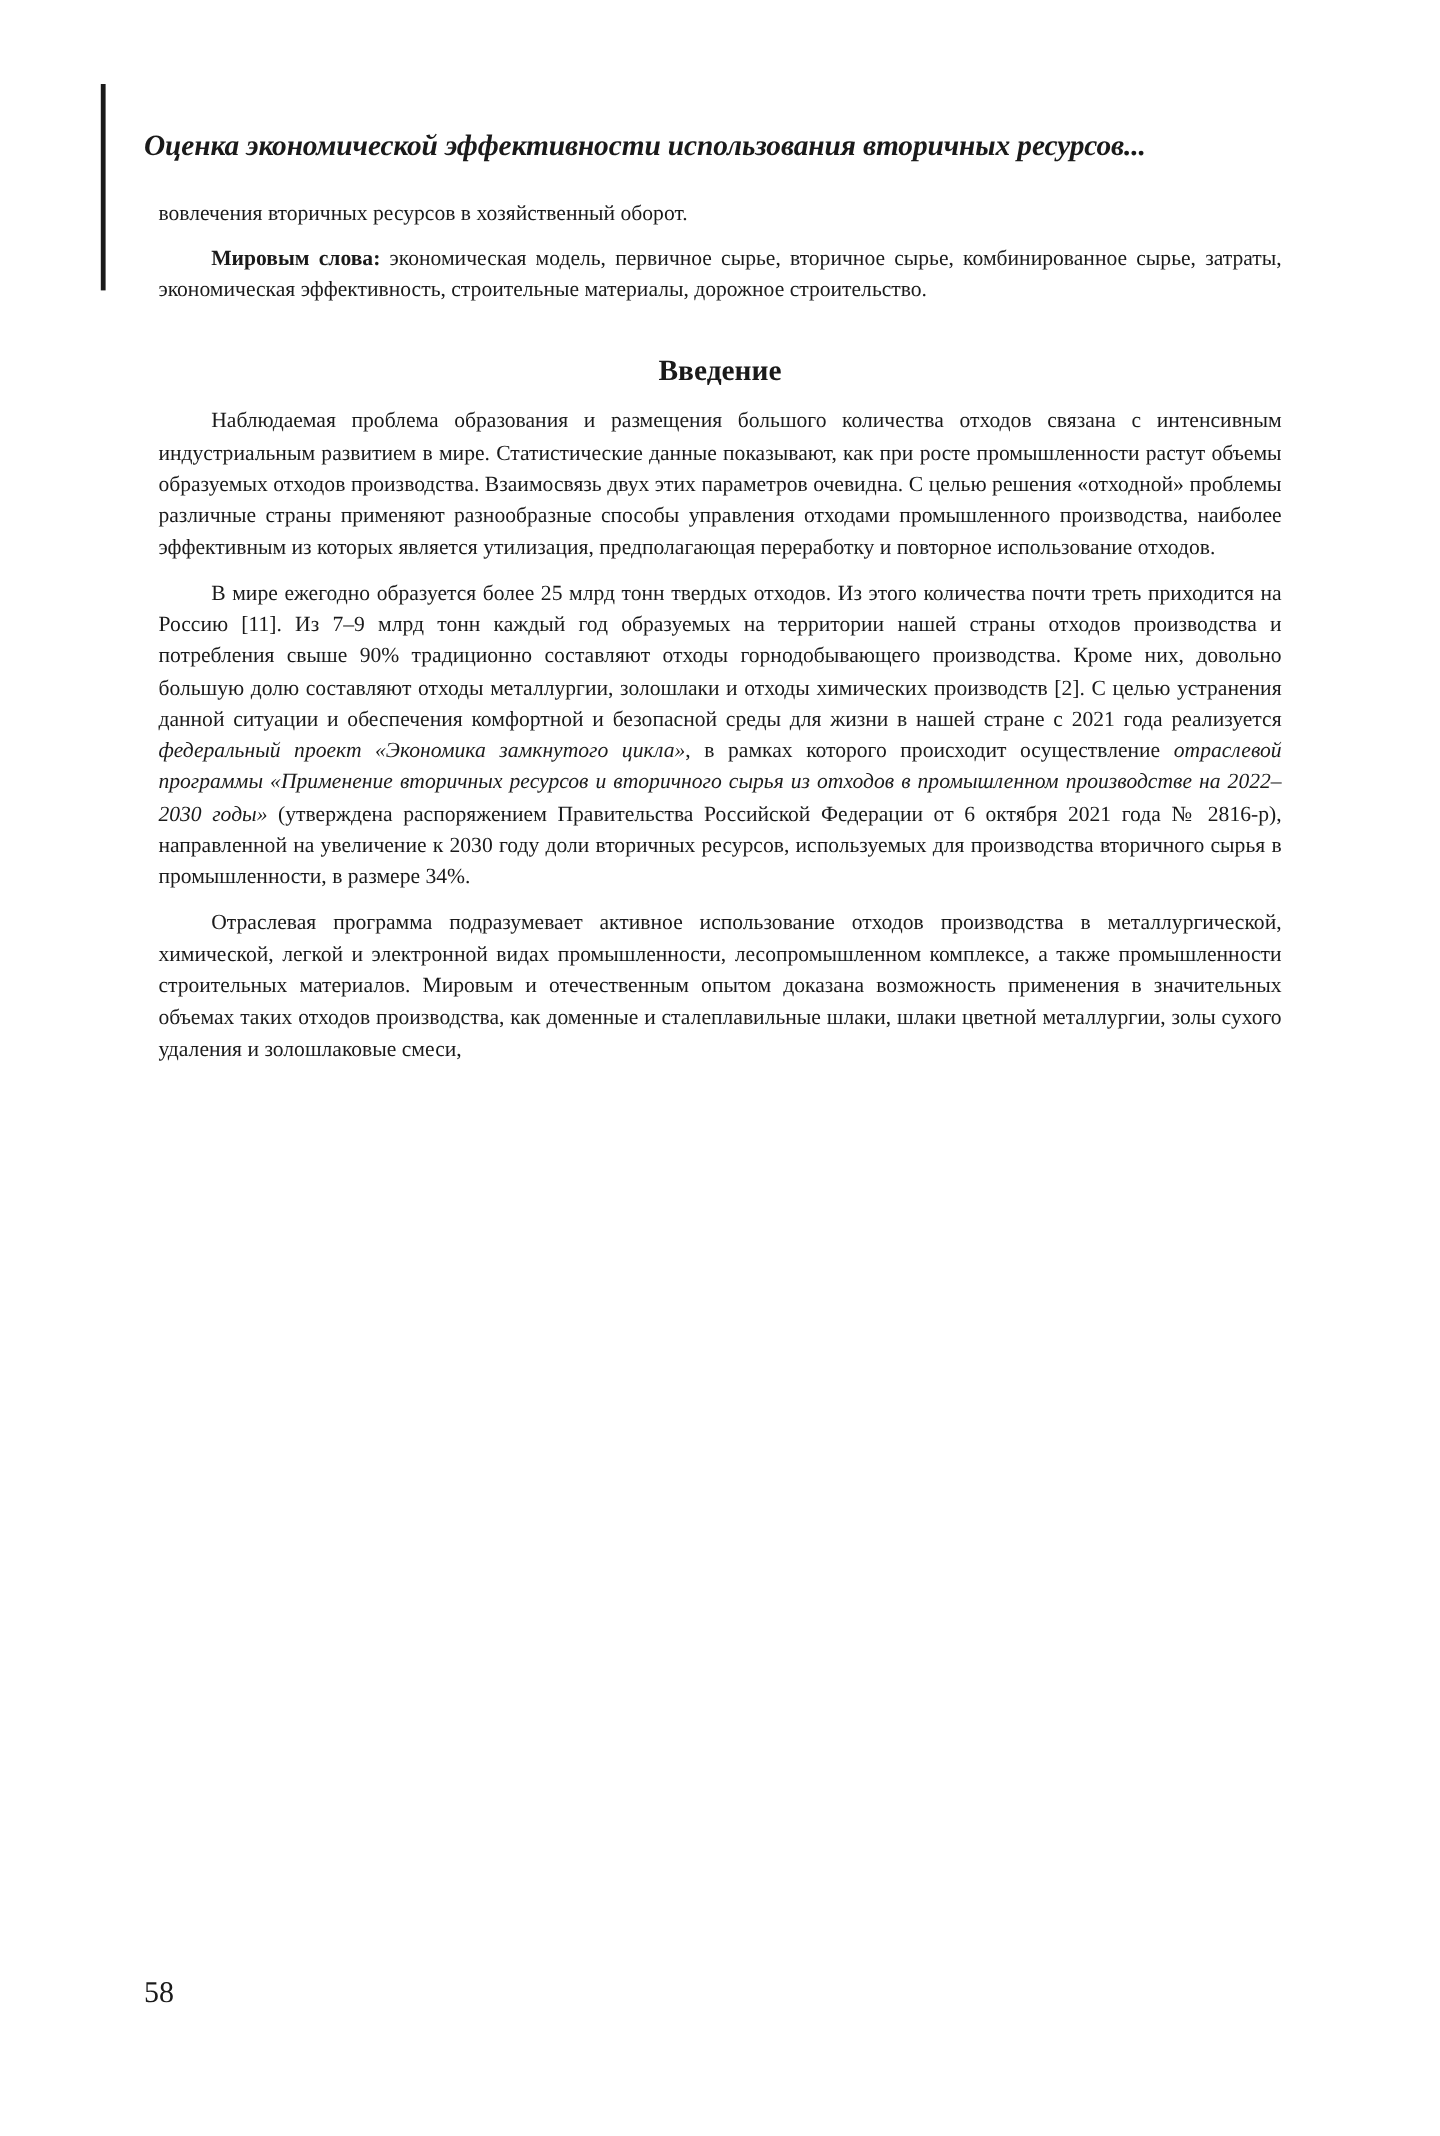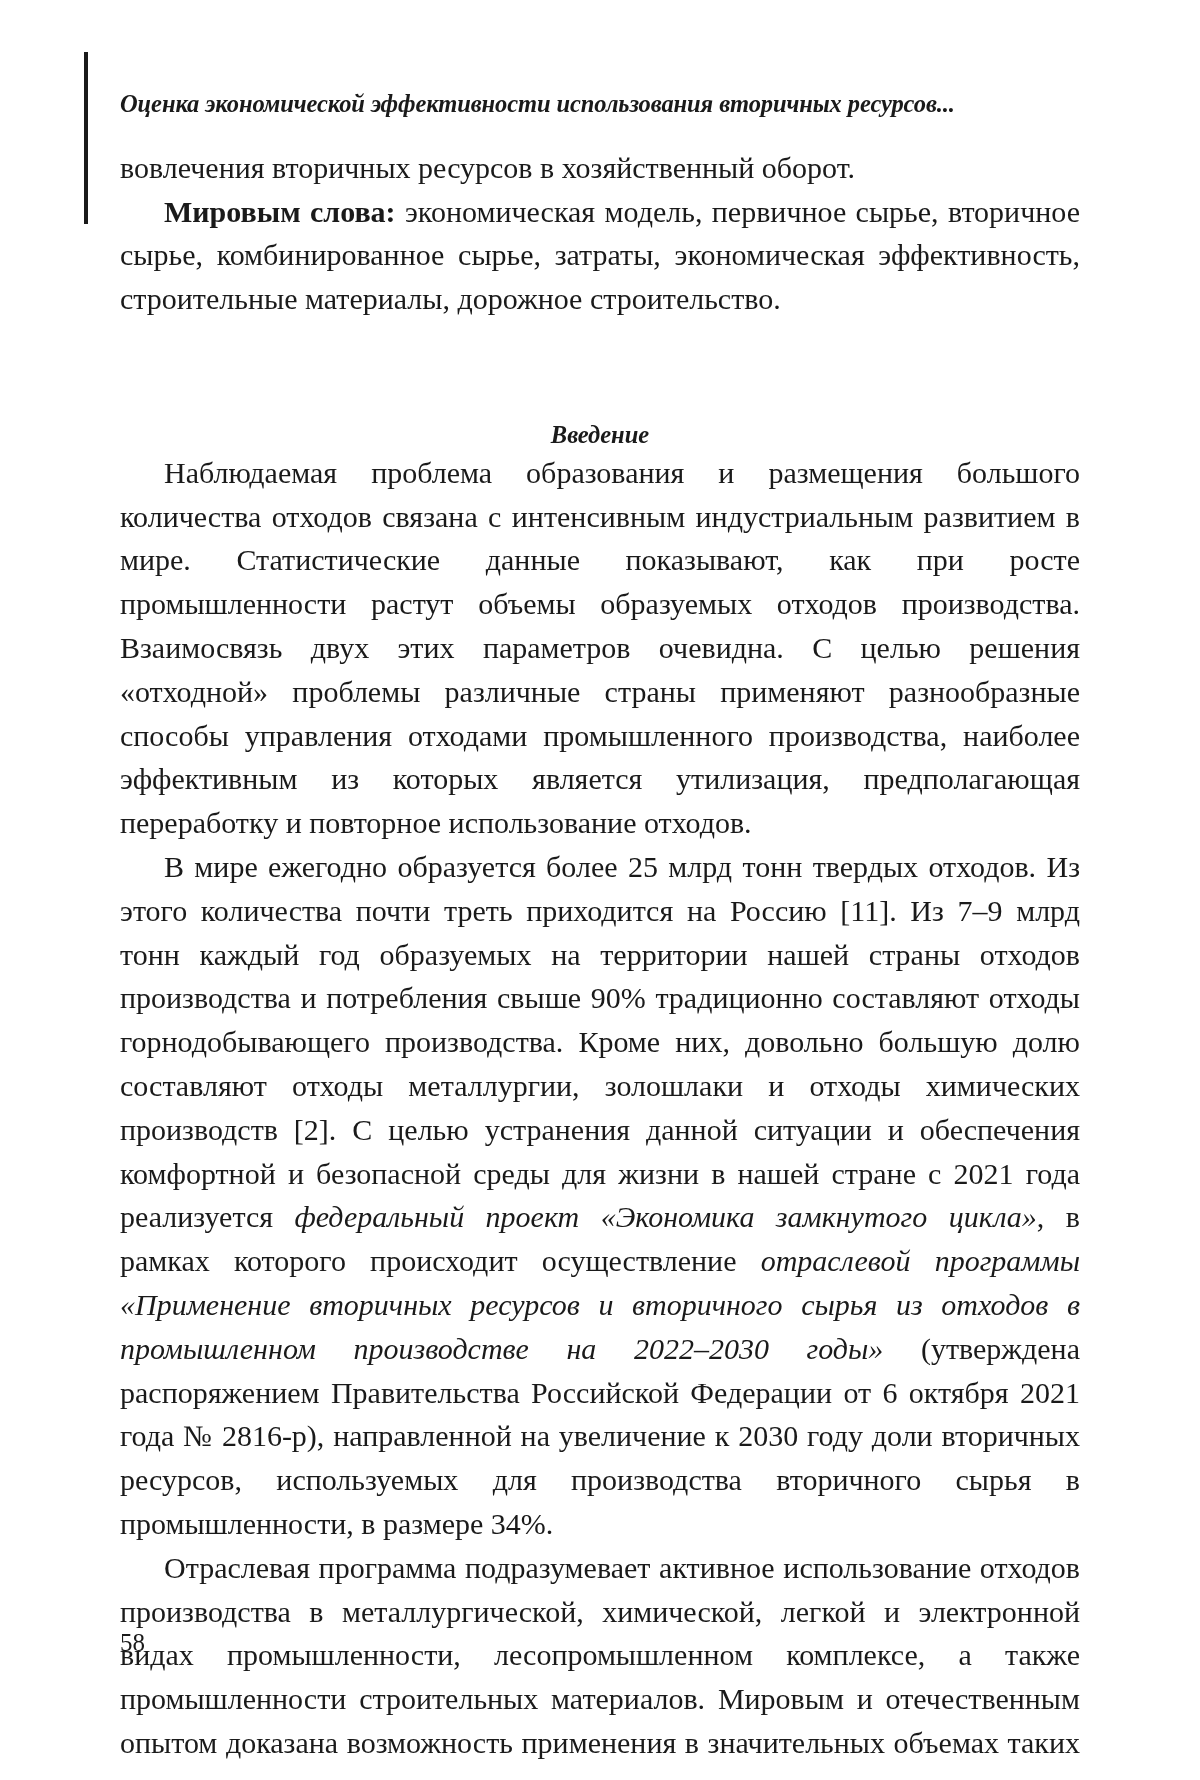--- a/index.html
+++ b/index.html
@@ -11,21 +11,21 @@
     width: 1200px;
     height: 1780px;
     position: relative;
     font-family: "Liberation Serif", serif;
     color: #1a1a1a;
     overflow: hidden;
   }
 
   .page {
     position: absolute;
-    left: 0; top: 0;
+    left: 0; top: 18px;
     width: 1200px;
     height: 1436px;
     box-sizing: border-box;
   }
 
   
   .header-rule {
     position: absolute;
     left: 84px;
     top: 52px;
@@ -45,22 +45,22 @@
     font-style: italic;
     font-weight: bold;
     font-size: 24.5px;
     line-height: 1.3;
     letter-spacing: -0.1px;
     margin: 0 0 26px 0;
     white-space: nowrap;
   }
 
   p {
-    margin: 0;
-    font-size: 30px;
+    margin: 12px;
+    font-size: 18px;
     line-height: 1.46;
     text-align: justify;
     text-justify: inter-word;
     hyphens: manual;
   }
 
   .abs-line {
     margin-bottom: 0;
   }
 
@@ -68,23 +68,22 @@
     text-indent: 44px;
   }
   .keywords b {
     font-weight: bold;
   }
 
   .section-title {
     text-align: center;
     font-weight: bold;
     font-size: 24.5px;
-    margin: 98px 0 0 0;
+    margin: 39px 0 0 0;
     line-height: 1.3;
-    font-style: italic;
   }
 
   .body-par {
     text-indent: 44px;
   }
 
   .page-number {
     position: absolute;
     left: 120px;
     top: 1630px;

